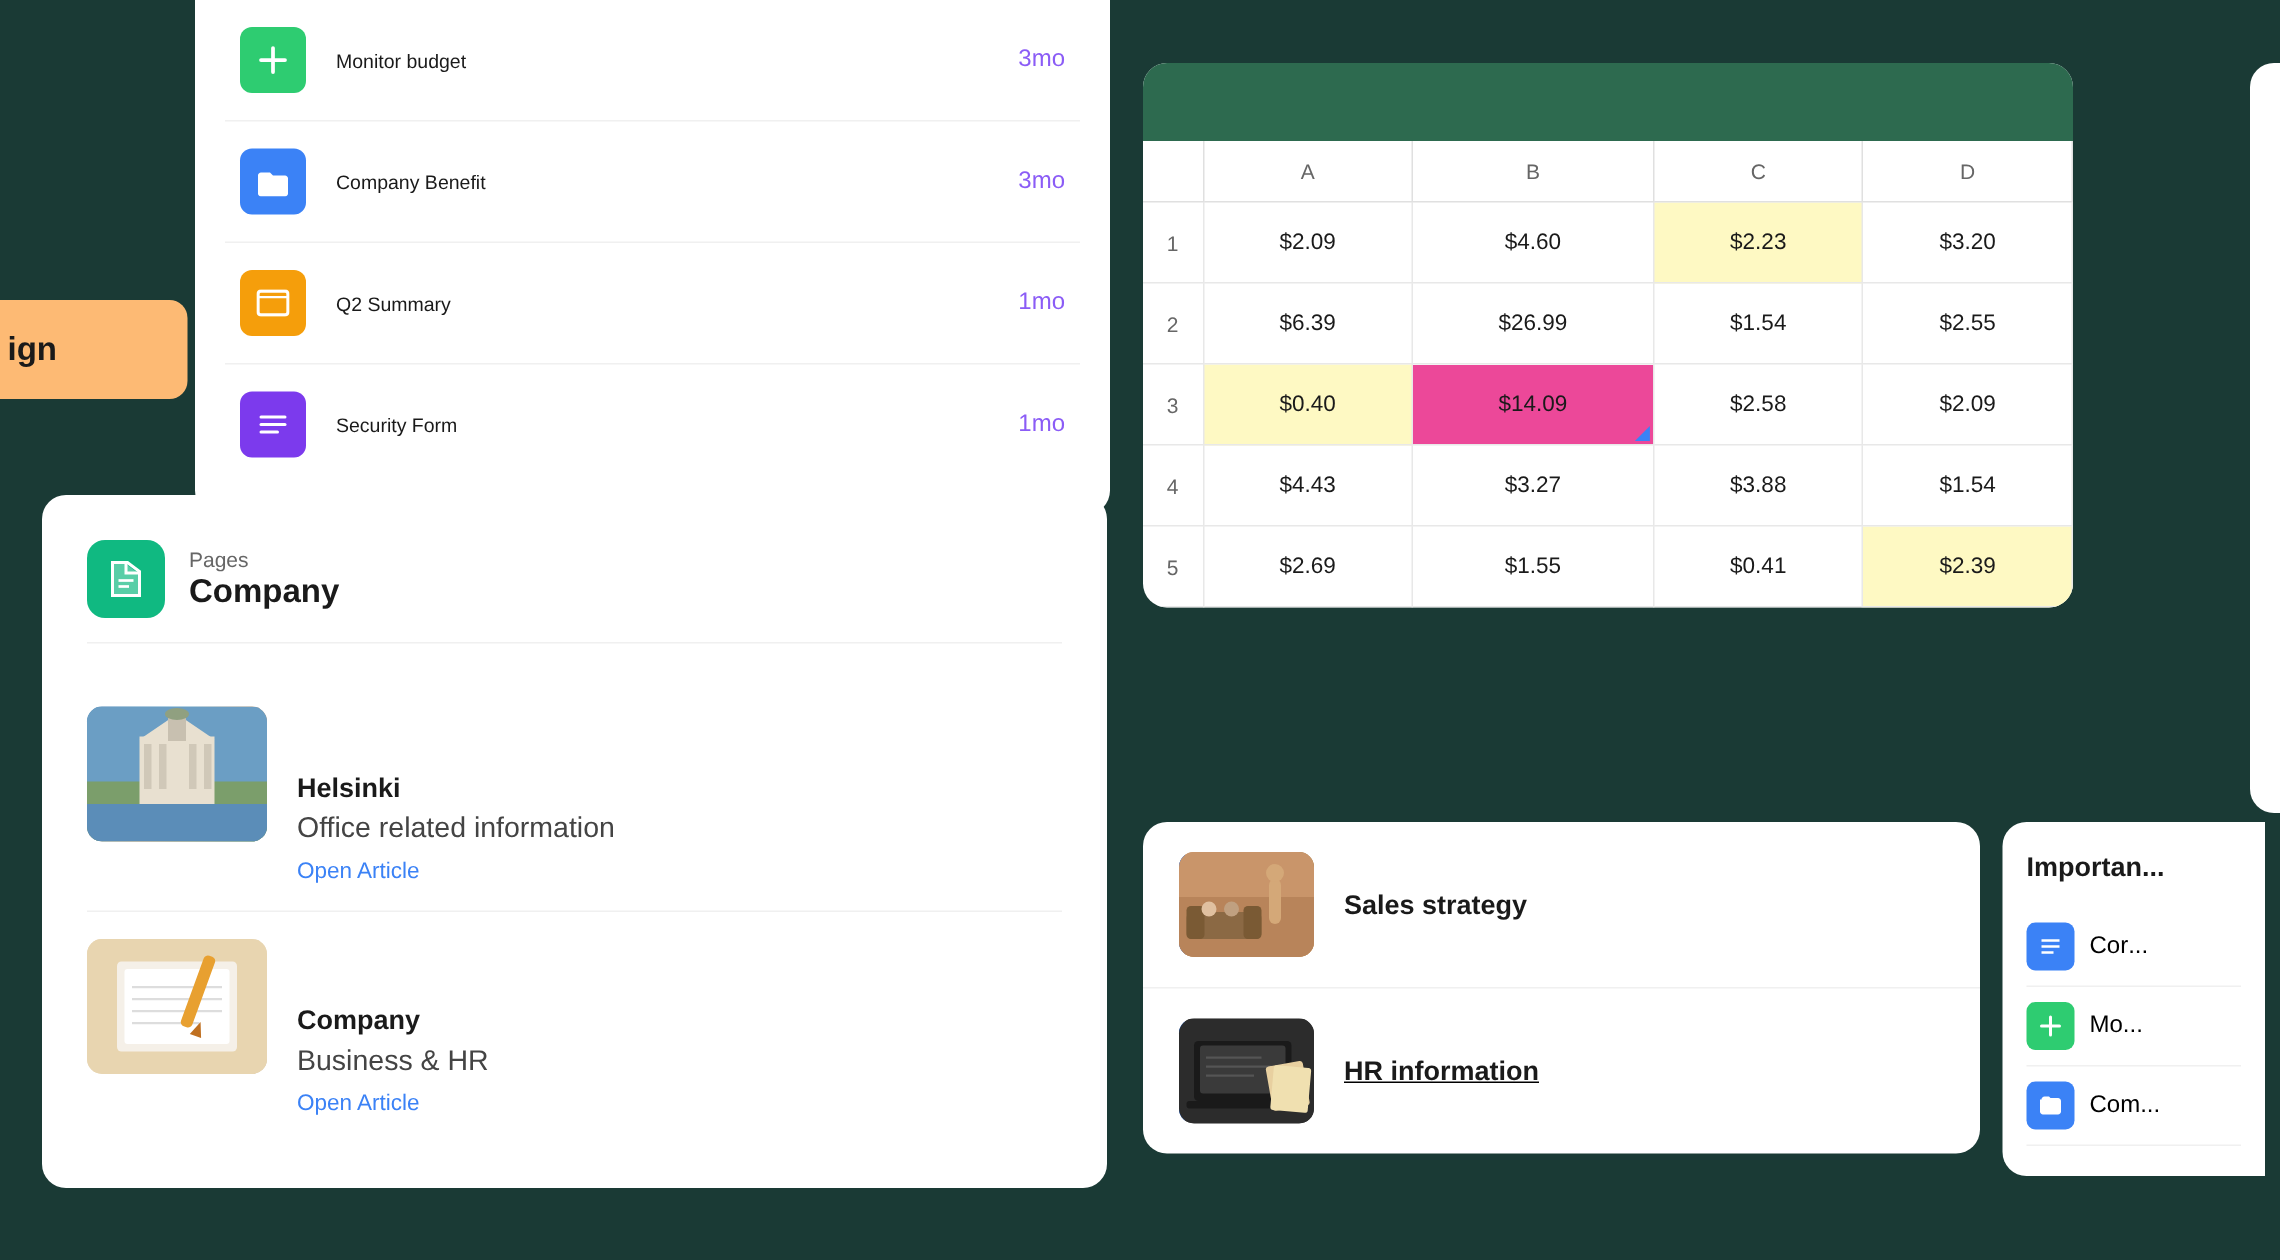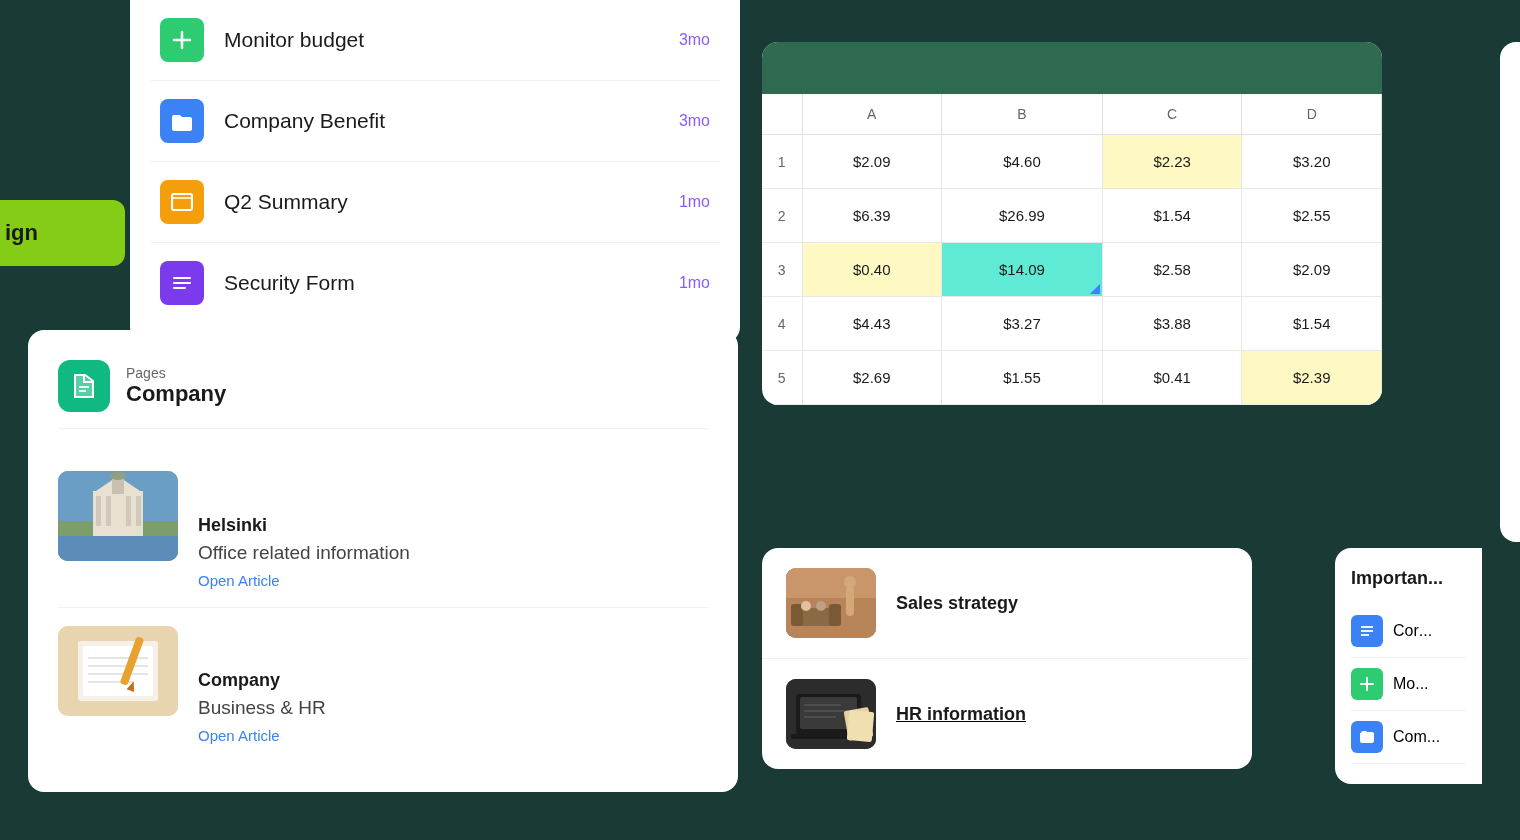--- a/index.html
+++ b/index.html
@@ -41,21 +41,21 @@
       margin-right: 20px;
       flex-shrink: 0;
     }
     .file-icon.green { background: #2ecc71; }
     .file-icon.blue { background: #3b82f6; }
     .file-icon.yellow { background: #f59e0b; border-radius: 8px; }
     .file-icon.purple { background: #7c3aed; }
 
     .file-name {
       flex: 1;
-      font-size: 21px;
+      font-size: 13px;
       color: #1a1a1a;
     }
     .file-age {
       font-size: 16px;
       color: #8b5cf6;
     }
 
     
     .pages-card {
       position: absolute;
@@ -156,28 +156,28 @@
       color: #1a1a1a;
       border-bottom: 1px solid #e8e8e8;
       border-right: 1px solid #e8e8e8;
     }
     .sheet-table td.row-num {
       color: #666;
       font-size: 14px;
       width: 40px;
     }
     .cell-highlight { background: #fef9c3; }
-    .cell-selected { background: #5eead4; position: relative; }
+    .cell-selected { background: #ec4899; position: relative; }
 
     
     .important-panel {
       position: absolute;
       left: 1335px;
       top: 548px;
-      width: 147px;
+      width: 175px;
       background: white;
       border-radius: 16px 0 0 16px;
       padding: 20px 16px;
     }
     .important-title {
       font-size: 18px;
       font-weight: 700;
       color: #1a1a1a;
       margin-bottom: 16px;
     }
@@ -199,21 +199,21 @@
     }
     .imp-icon.blue2 { background: #3b82f6; }
     .imp-icon.green2 { background: #2ecc71; }
     .imp-icon.blue3 { background: #3b82f6; }
 
     
     .content-card {
       position: absolute;
       left: 762px;
       top: 548px;
-      width: 490px;
+      width: 558px;
       background: white;
       border-radius: 16px;
       overflow: hidden;
     }
 
     .content-item {
       display: flex;
       align-items: center;
       padding: 20px 24px;
       border-bottom: 1px solid #f0f0f0;
@@ -260,21 +260,21 @@
       height: 500px;
       background: white;
       border-radius: 16px 0 0 16px;
     }
 
     
     .design-partial {
       position: absolute;
       left: 0;
       top: 200px;
-      background: #84cc16;
+      background: #fdba74;
       border-radius: 0 12px 12px 0;
       padding: 20px 17px 20px 5px;
       width: 125px;
     }
   </style>
 </head>
 <body>
 
 <div class="design-partial">
   <span style="font-size:22px;font-weight:700;color:#1a1a1a;">ign</span>

